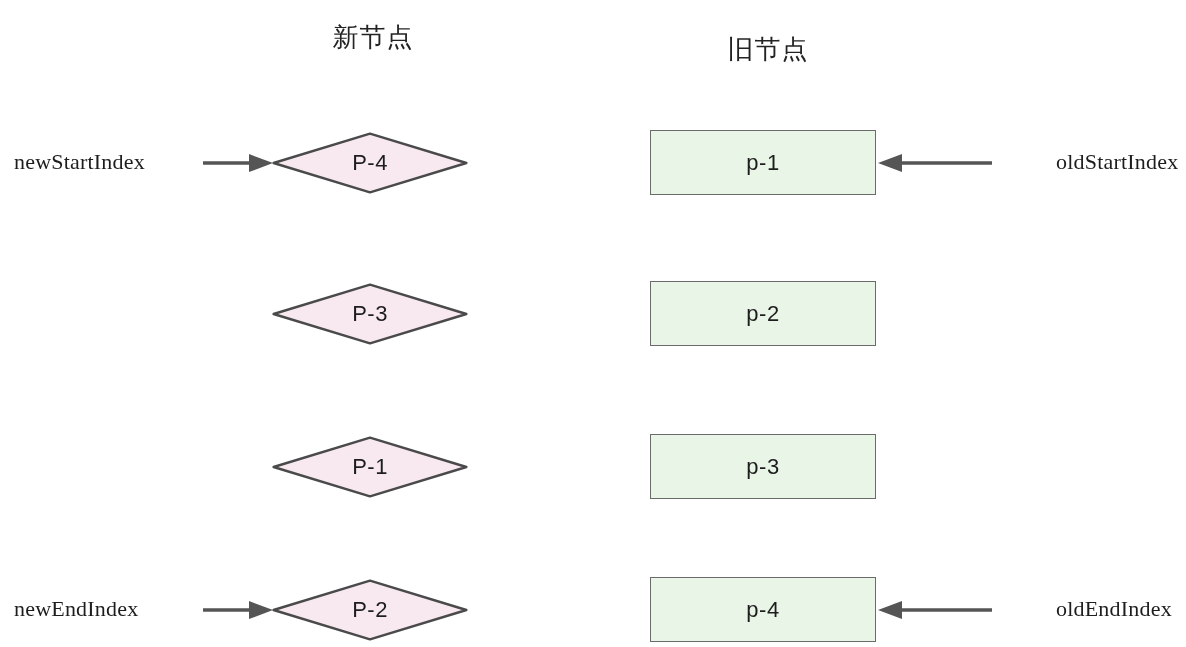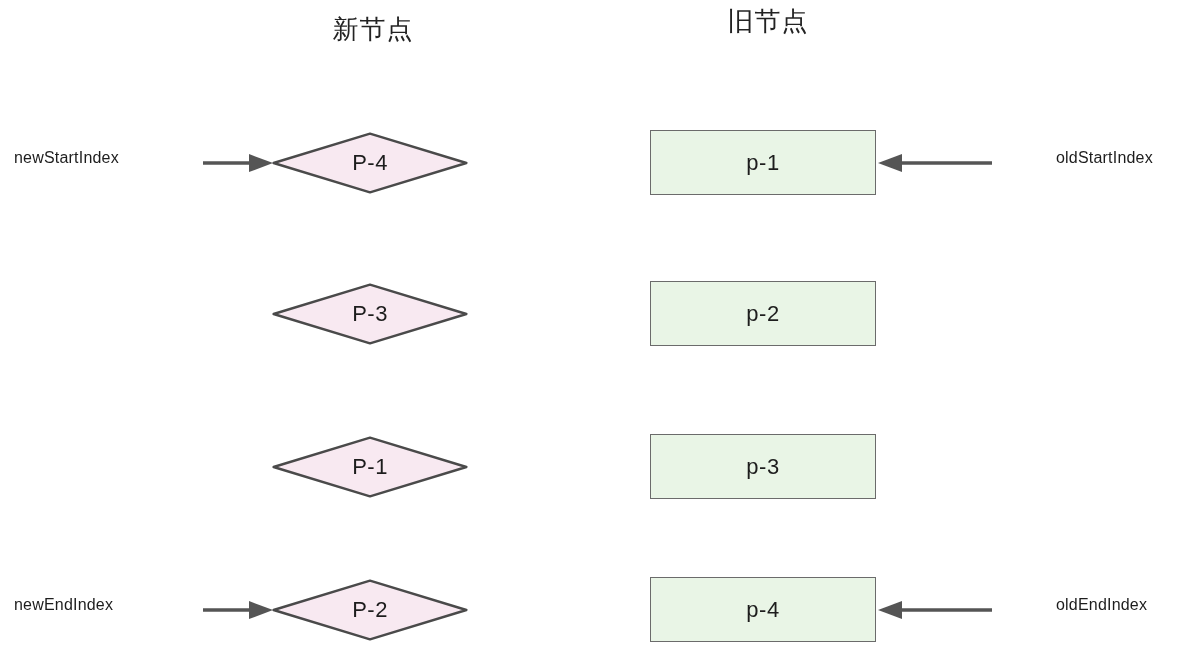--- a/index.html
+++ b/index.html
@@ -21,22 +21,22 @@
   }
   .col-header {
     position: absolute;
     font-size: 26px;
     line-height: 1;
     color: #232323;
     letter-spacing: 1px;
     white-space: nowrap;
     transform: translateX(-50%);
   }
-  #header-new { left: 373px; top: 16px; }
-  #header-old { left: 768px; top: 8px; }
+  #header-new { left: 373px; top: 24px; }
+  #header-old { left: 768px; top: 36px; }
 
   .node-row {
     position: absolute;
     left: 0;
     width: 1186px;
     height: 0;
   }
 
   
   .diamond-wrap {
@@ -82,25 +82,26 @@
   }
   .rect-label {
     font-size: 22px;
     color: #1d1d1d;
     letter-spacing: 0.5px;
   }
 
   
   .ptr-label {
     position: absolute;
-    font-size: 16px;
+    font-size: 22px;
     color: #1d1d1d;
     white-space: nowrap;
     letter-spacing: 0.2px;
     top: -14px;
+    font-family: Liberation Serif, serif;
   }
   .ptr-label.left  { left: 14px; }
   .ptr-label.right { left: 1056px; }
 
   .arrow-svg {
     position: absolute;
     top: -12px;
     display: block;
   }
   .arrow-svg.left  { left: 203px; }

